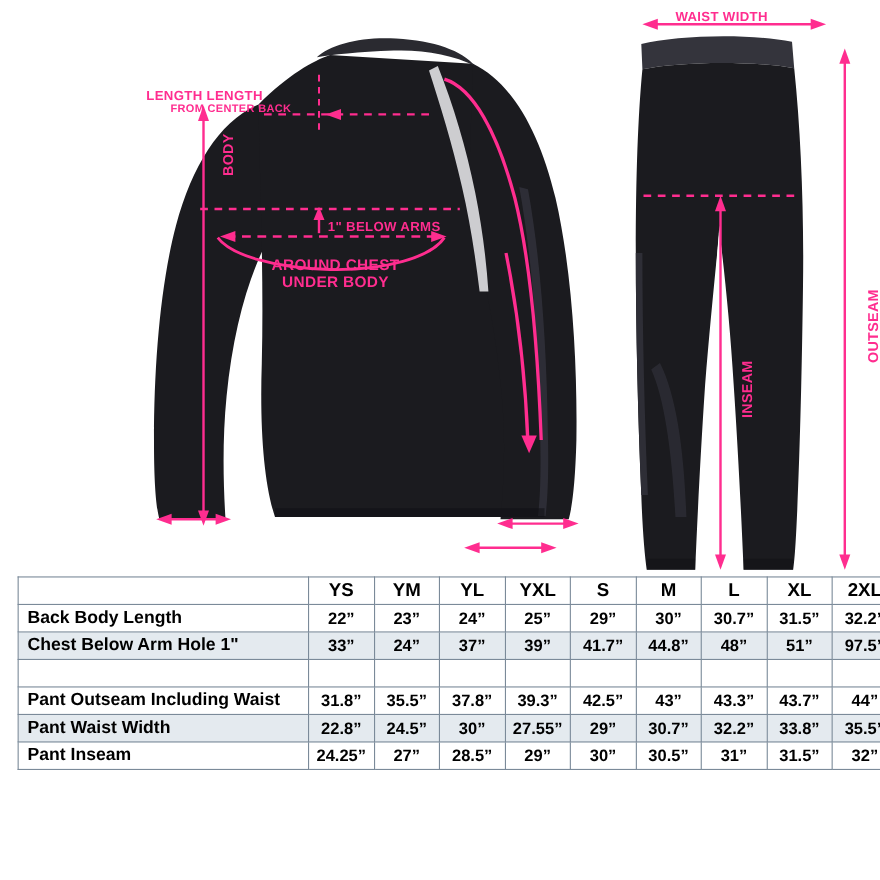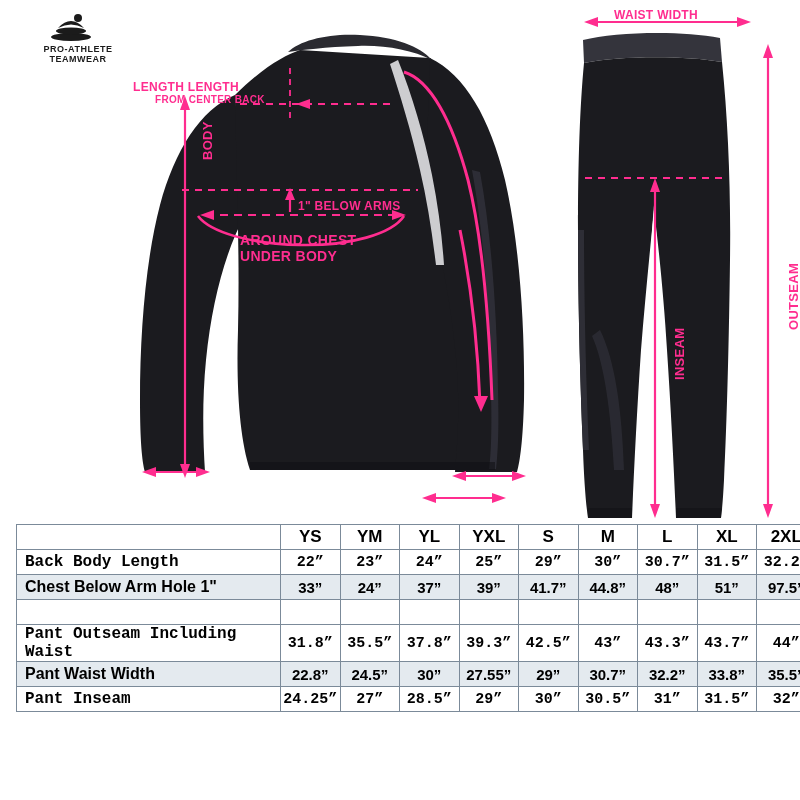--- a/index.html
+++ b/index.html
@@ -83,43 +83,29 @@
     padding: 0;
   }
   #size-table thead th { font-size: 17px; }
   #size-table td.rowlabel,
   #size-table th.rowlabel {
     text-align: left;
     padding-left: 8px;
     font-size: 16px;
   }
   tr.alt td { background: #e4eaef; }
-  tr.plain td { background: #ffffff; font-family: Liberation Mono, monospace; }
+  tr.plain td { background: #ffffff; }
   tr.spacer td { height: 16px; background: #ffffff; }
   thead tr th { background: #ffffff; height: 36px; }
 </style>
 </head>
 <body>
 
 <div id="illustration">
 
-  <div id="logo">
-    <div class="lg-shape">
-      <svg width="46" height="30" viewBox="0 0 46 30">
-        <ellipse cx="23" cy="25" rx="20" ry="4" fill="#1b1b1b"></ellipse>
-        <ellipse cx="23" cy="19" rx="15" ry="3.5" fill="#1b1b1b"></ellipse>
-        <path d="M10 16 Q23 2 36 16 Q23 9 10 16 Z" fill="#1b1b1b"></path>
-        <circle cx="30" cy="6" r="4" fill="#1b1b1b"></circle>
-      </svg>
-    </div>
-    <div class="lg-text">
-      <span>PRO-ATHLETE</span><br>
-      <span>TEAMWEAR</span>
-    </div>
-  </div>
 
   <svg width="800" height="524" viewBox="0 0 800 524">
 
     <g>
 
       <path d="M235,95
                C200,110 175,150 160,205
                C146,258 140,330 140,400
                C140,440 142,462 145,472
                L205,472
@@ -240,21 +226,21 @@
     </g>
   </svg>
 
   <div class="annot" style="left:133px; top:80px; font-size:12px;">LENGTH LENGTH</div>
   <div class="annot" style="left:118px; top:94px; font-size:10px;margin-left:37px;">FROM CENTER BACK</div>
 
   <div class="annot rot" style="left:200px; top:160px; font-size:13px;">BODY</div>
 
   <div class="annot" style="left:298px; top:199px; font-size:12px;">1" BELOW ARMS</div>
 
-  <div class="annot" style="left:240px; top:232px; font-size:14px; width:130px;">
+  <div class="annot" style="left:240px; top:232px; font-size:14px; text-align:center; width:130px;">
     <div>AROUND CHEST</div>
     <div>UNDER BODY</div>
   </div>
 
   <div class="annot" style="left:614px; top:8px; font-size:12px;">WAIST WIDTH</div>
 
   <div class="annot rot" style="left:786px; top:330px; font-size:13px;">OUTSEAM</div>
 
   <div class="annot rot" style="left:672px; top:380px; font-size:13px;">INSEAM</div>
 </div>

